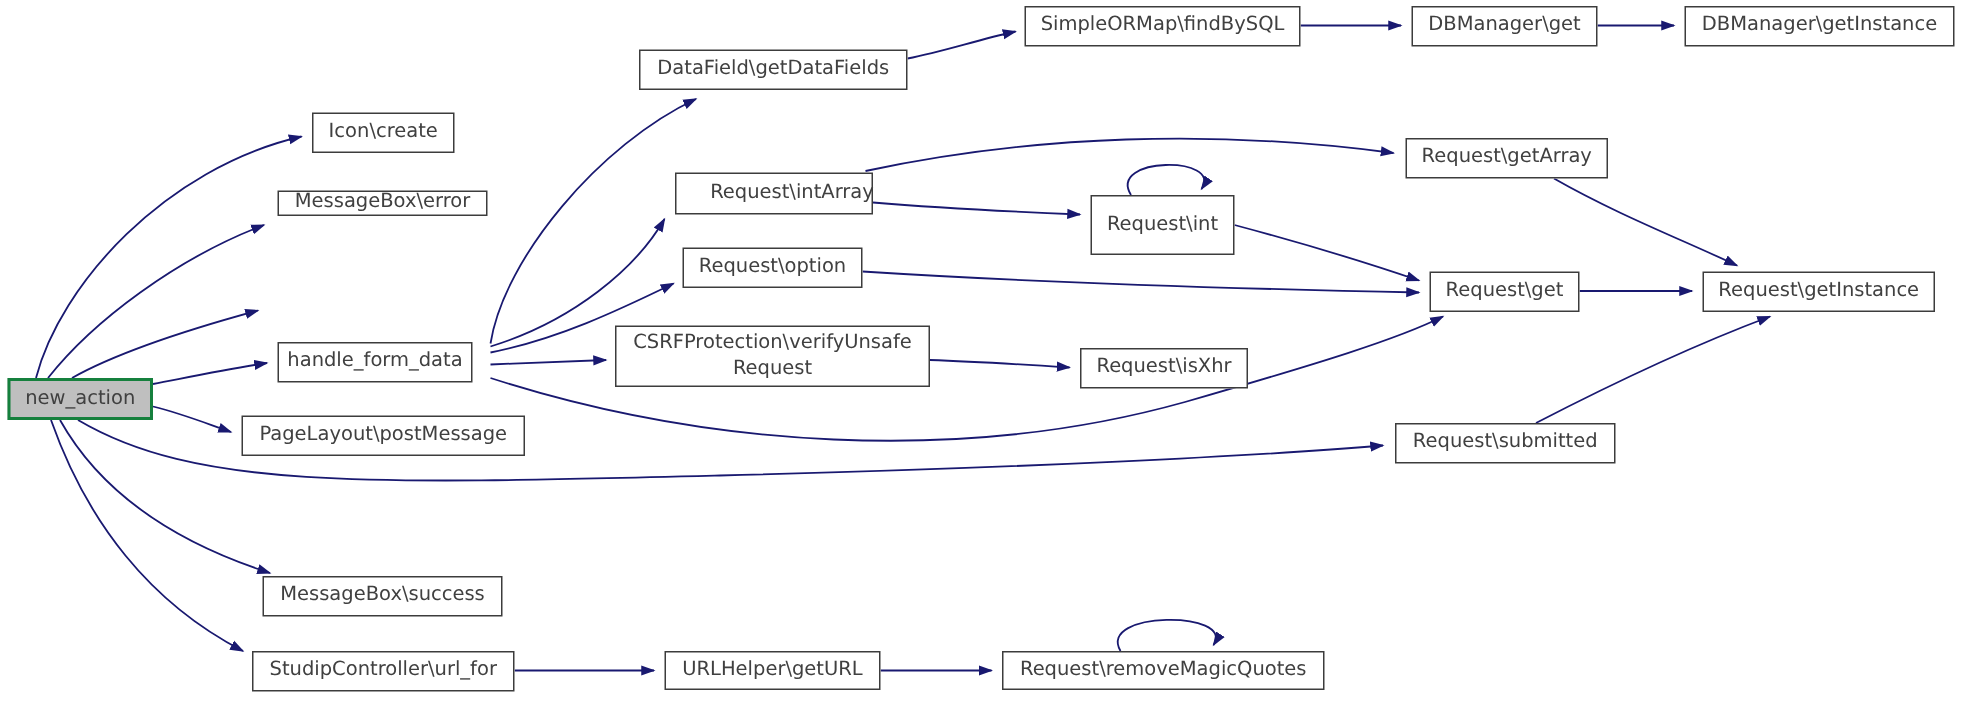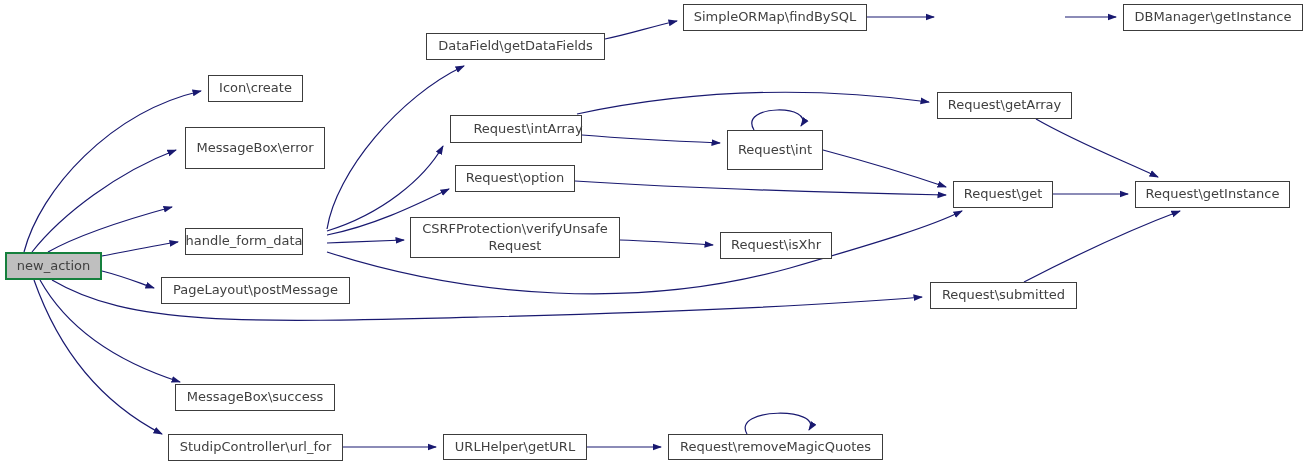--- a/index.html
+++ b/index.html
@@ -66,27 +66,28 @@
       <path d="M 1053 194 C 1076 194, 1100 194, 1128 194" fill="none" stroke="#191970" stroke-width="1.2" marker-end="url(#arrow)"></path>
       <path d="M 1036 119 C 1078 143, 1122 160, 1158 177" fill="none" stroke="#191970" stroke-width="1.2" marker-end="url(#arrow)"></path>
       <path d="M 1024 282 C 1082 252, 1140 226, 1180 211" fill="none" stroke="#191970" stroke-width="1.2" marker-end="url(#arrow)"></path>
       <path d="M 620 240 C 650 241, 682 243, 713 245" fill="none" stroke="#191970" stroke-width="1.2" marker-end="url(#arrow)"></path>
       <path d="M 343 447 C 372 447, 406 447, 436 447" fill="none" stroke="#191970" stroke-width="1.2" marker-end="url(#arrow)"></path>
       <path d="M 587 447 C 610 447, 635 447, 661 447" fill="none" stroke="#191970" stroke-width="1.2" marker-end="url(#arrow)"></path>
       <path d="M 747 434 C 731 407, 824 407, 809 430" fill="none" stroke="#191970" stroke-width="1.2" marker-end="url(#arrow)"></path>
     </svg>
     <div class="node highlight" style="left: 5px; top: 252px; width: 97px; height: 28px;">new_action</div>
     <div class="node" style="left: 208px; top: 75px; width: 95px; height: 27px;">Icon\create</div>
-    <div class="node" style="left: 185px; top: 127px; width: 140px; height: 42px;">MessageBox\error</div>
-    <div class="node" style="left: 185px; top: 228px; width: 118px; height: 27px;">handle_form_data</div>
+    <div class="node" style="left: 185px; top: 127px; width: 140px; height: 17px;">MessageBox\error</div>
+    <div class="node" style="left: 185px; top: 228px; width: 130px; height: 27px;">handle_form_data</div>
     <div class="node" style="left: 161px; top: 277px; width: 189px; height: 27px;">PageLayout\postMessage</div>
     <div class="node" style="left: 175px; top: 384px; width: 160px; height: 27px;">MessageBox\success</div>
     <div class="node" style="left: 168px; top: 434px; width: 175px; height: 27px;">StudipController\url_for</div>
     <div class="node" style="left: 426px; top: 33px; width: 179px; height: 27px;">DataField\getDataFields</div>
     <div class="node" style="left: 683px; top: 4px; width: 184px; height: 27px;">SimpleORMap\findBySQL</div>
+    <div class="node" style="left: 941px; top: 4px; width: 124px; height: 27px;">DBManager\get</div>
     <div class="node" style="left: 1123px; top: 4px; width: 180px; height: 27px;">DBManager\getInstance</div>
     <div class="node" style="left: 937px; top: 92px; width: 135px; height: 27px;">Request\getArray</div>
     <div class="node" style="left: 450px; top: 115px; width: 132px; height: 28px; padding-left: 24px;">Request\intArray</div>
     <div class="node" style="left: 727px; top: 130px; width: 96px; height: 40px;">Request\int</div>
     <div class="node" style="left: 455px; top: 165px; width: 120px; height: 27px;">Request\option</div>
     <div class="node" style="left: 410px; top: 217px; width: 210px; height: 41px;">CSRFProtection\verifyUnsafe
 Request</div>
     <div class="node" style="left: 720px; top: 232px; width: 112px; height: 27px;">Request\isXhr</div>
     <div class="node" style="left: 953px; top: 181px; width: 100px; height: 27px;">Request\get</div>
     <div class="node" style="left: 1135px; top: 181px; width: 155px; height: 27px;">Request\getInstance</div>

